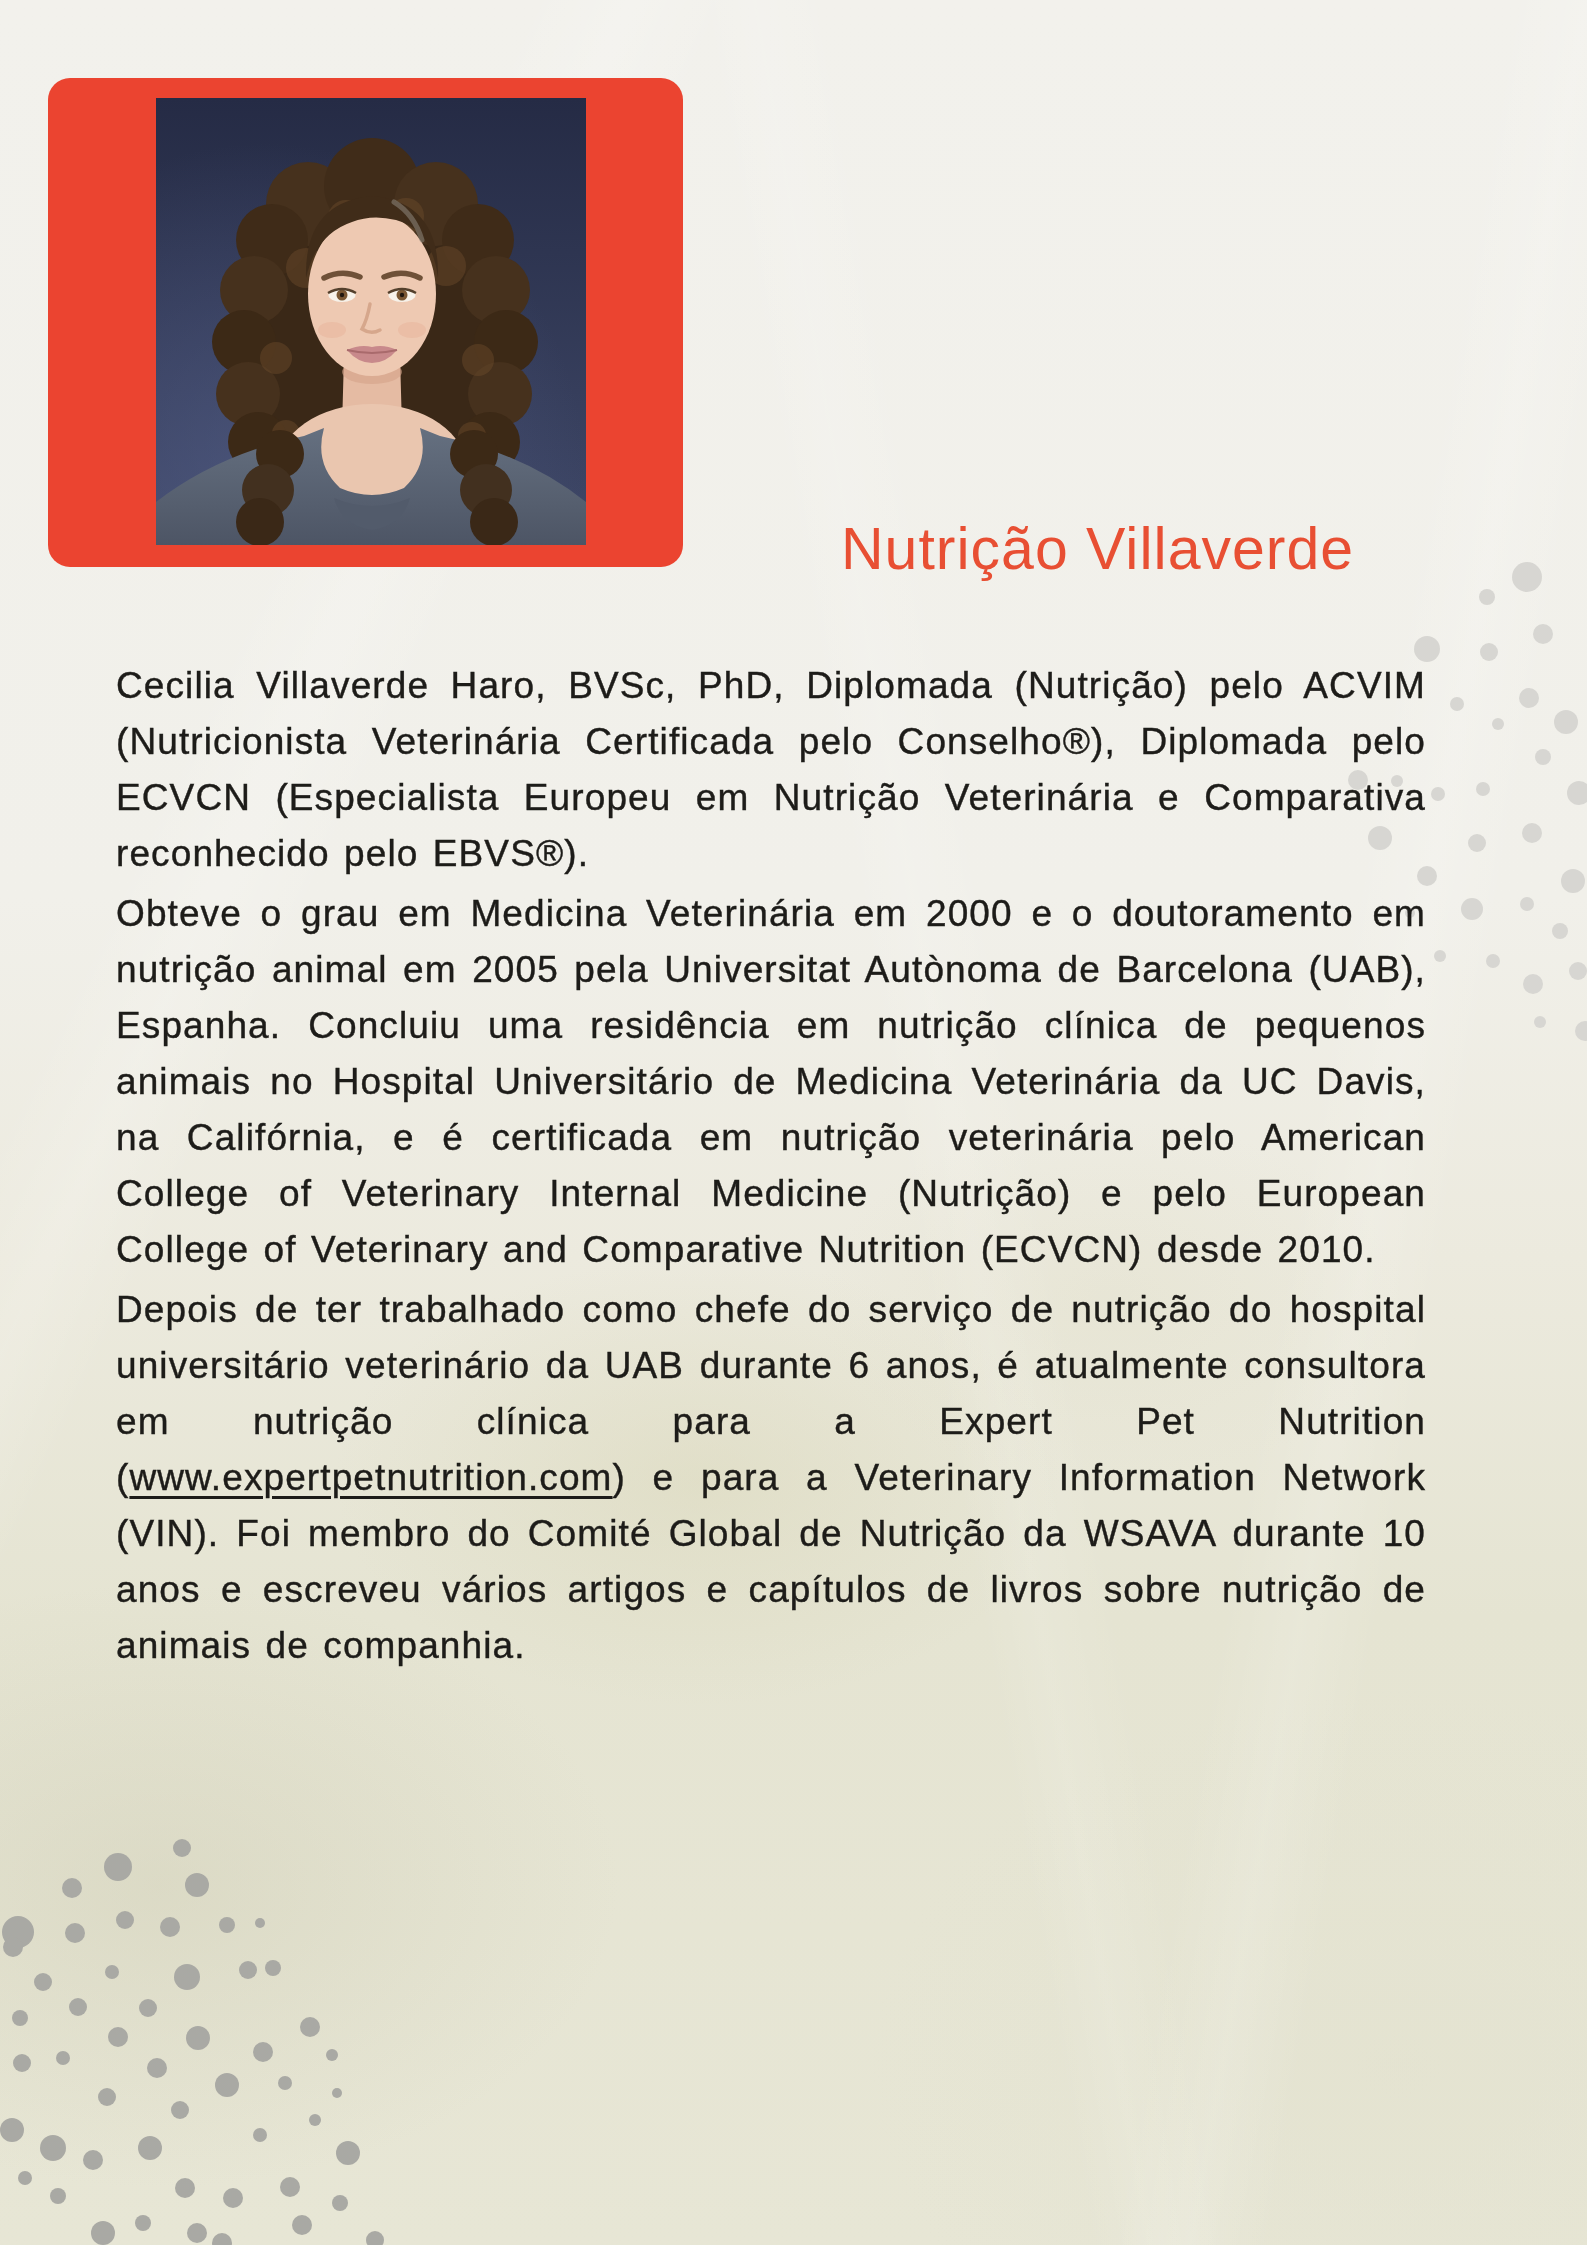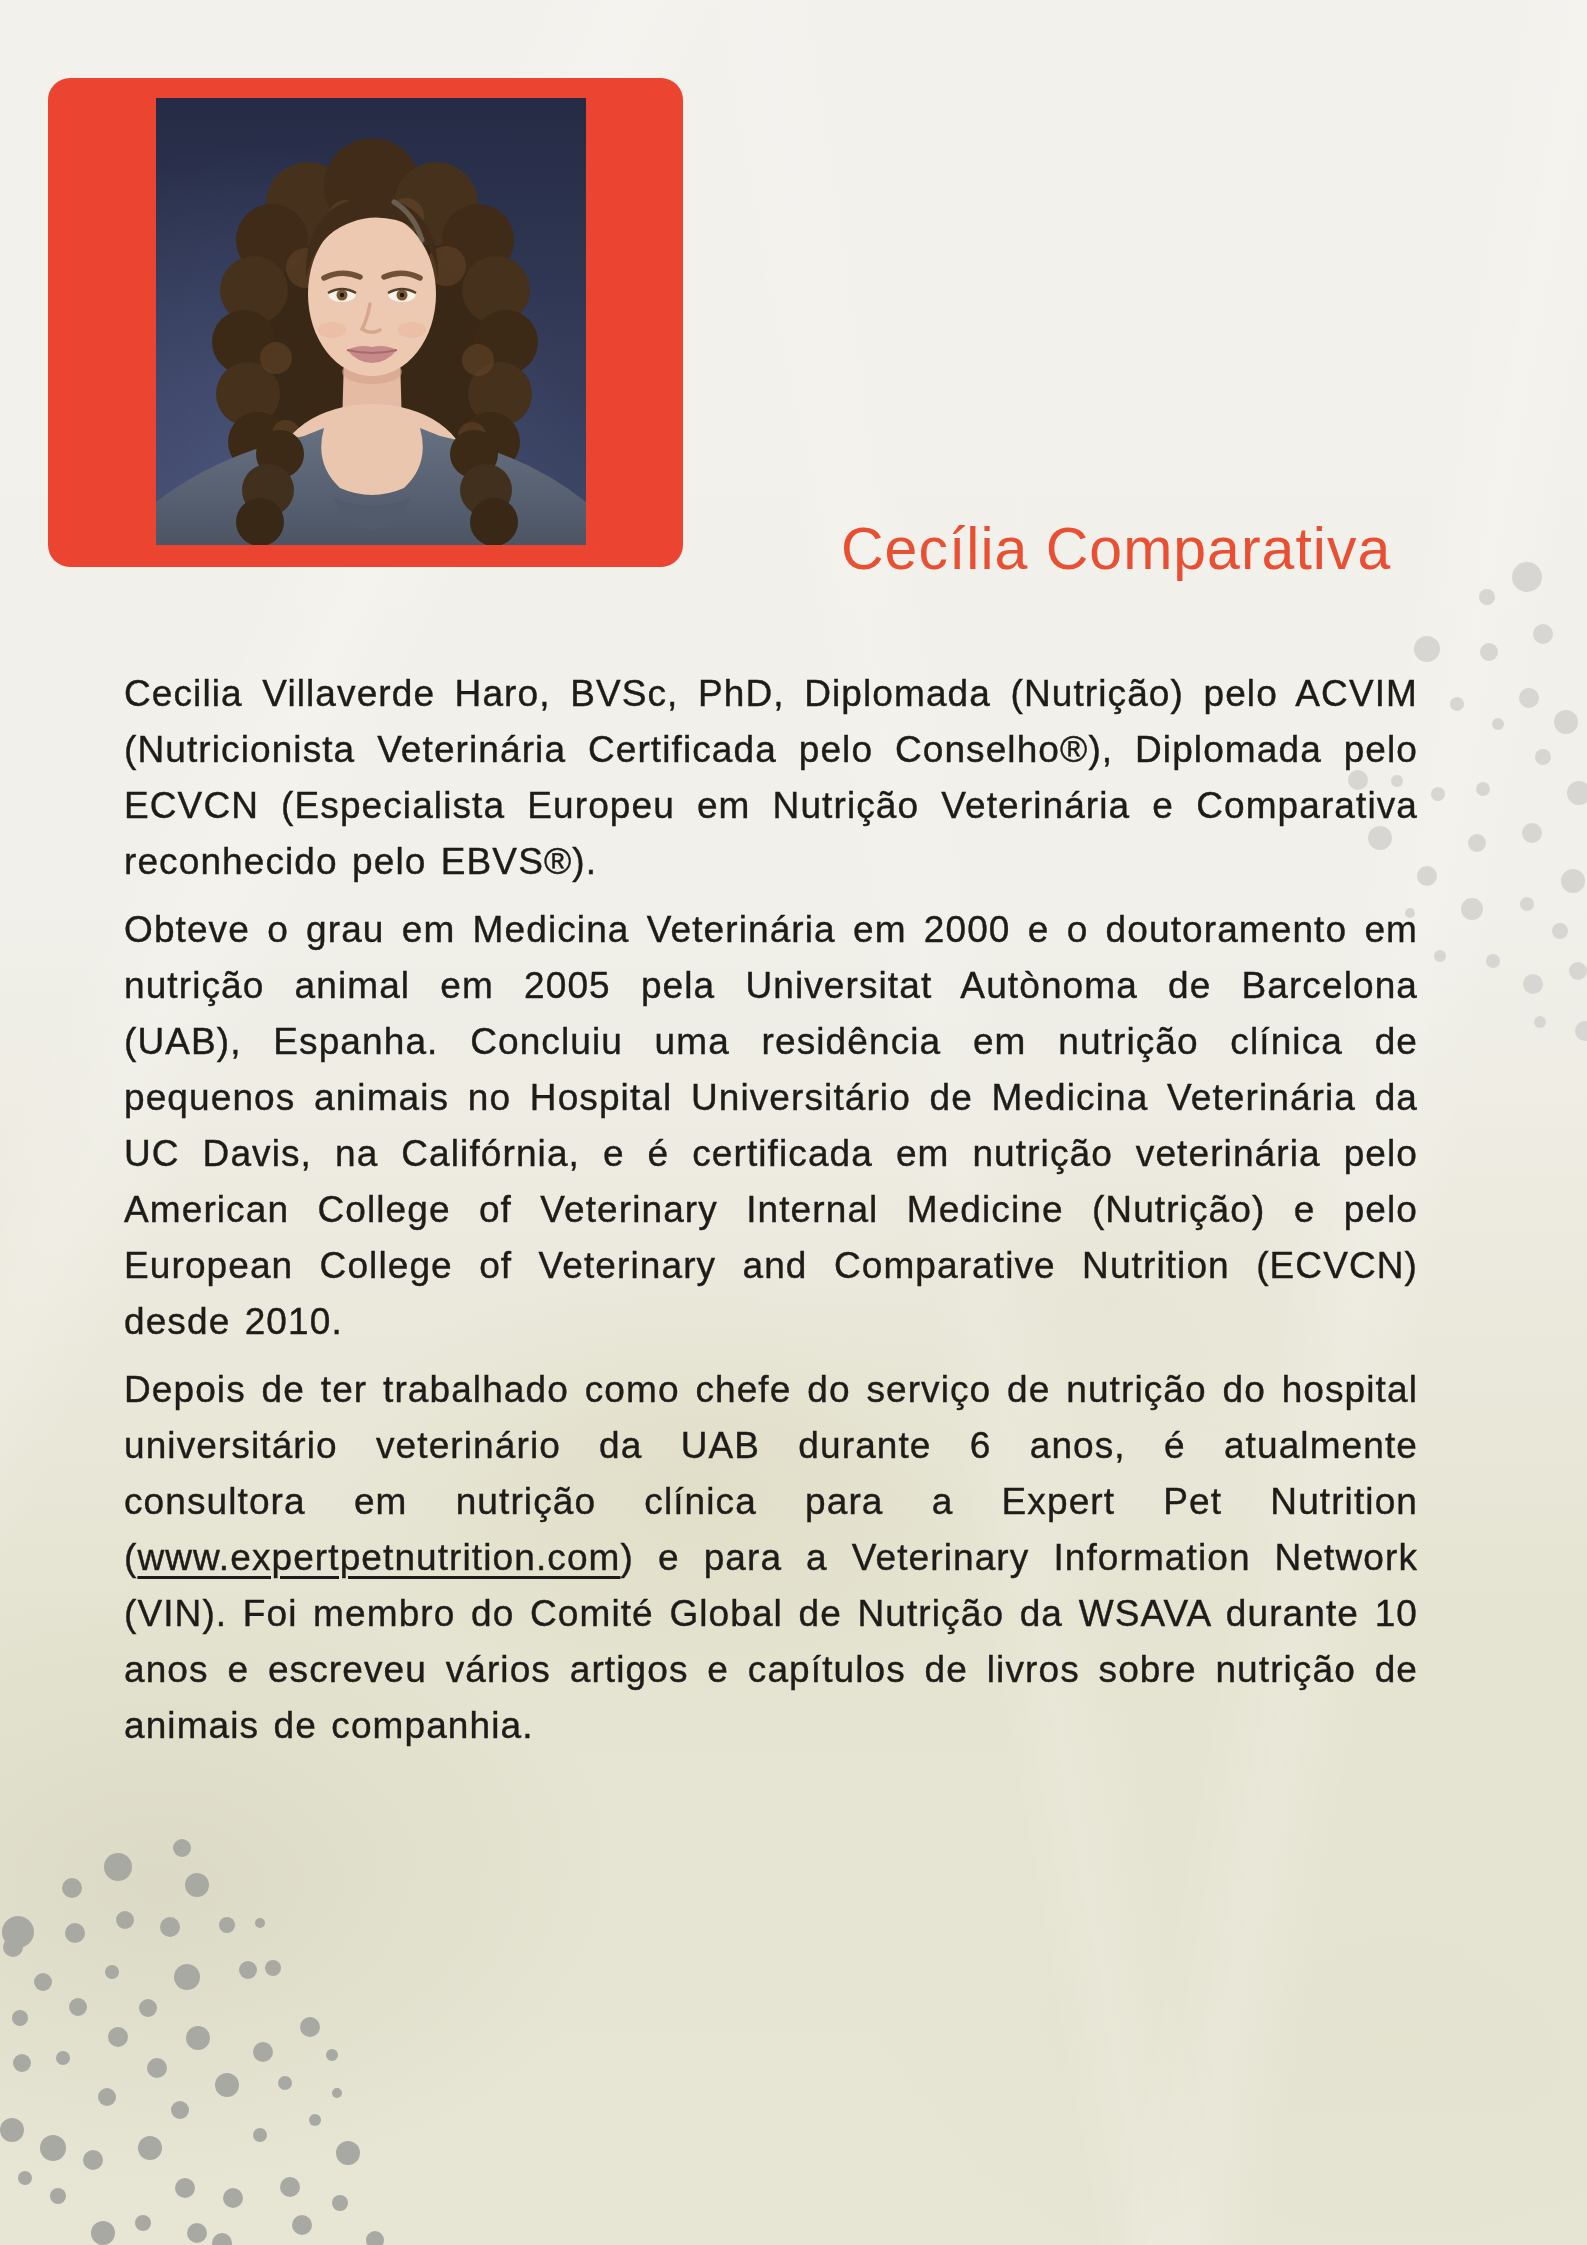--- a/index.html
+++ b/index.html
@@ -38,21 +38,21 @@
   }
   .bio{
     position:absolute;left:112px;top:654px;width:1318px;
     font-size:37px;line-height:56px;
     letter-spacing:1.1px;word-spacing:3px;
     font-weight:400;
     -webkit-text-stroke:0.4px currentColor;
     color:var(--ink,#1d1c19);
     text-align:justify;
   }
-  .bio p{margin:12px;padding:0;}
+  .bio p{margin:4px;padding:0;}
   .link{
     color:inherit;
     text-decoration-thickness:2.5px;
     text-underline-offset:6px;
   }
   .dots-layer{position:absolute;inset:0;pointer-events:none;}
   .dot{position:absolute;border-radius:50%;}
   .dot-left{background:var(--dot-left,#a9a9a4);}
   .dot-right{background:var(--dot-right,#d7d6d2);}
 </style>
@@ -223,21 +223,21 @@
       <circle cx="186" cy="197" r="2.2" fill="#20160e"></circle>
         <circle cx="246" cy="197" r="2.2" fill="#20160e"></circle>
       <path d="M 172,195 Q 186,187 200,195" stroke="#54402c" stroke-width="2.5" fill="none"></path>
       <path d="M 232,195 Q 246,187 260,195" stroke="#54402c" stroke-width="2.5" fill="none"></path>
       <path d="M 214,206 Q 211,222 206,231 Q 215,237 224,232" stroke="#d6a78c" stroke-width="3.5" fill="none" stroke-linecap="round"></path>
       <path d="M 191,252 Q 204,246 216,249 Q 228,246 241,252 Q 230,265 216,265 Q 202,265 191,252 Z" fill="#c8898b"></path>
       <path d="M 191,252 Q 216,258 241,252" stroke="#a96a6c" stroke-width="2" fill="none"></path>
     </svg>
   </div>
 
-  <h1 class="page-title">Cecília Comparativa</h1>
+  <h1 class="page-title">Nutrição Villaverde</h1>
 
   <div class="bio">
     <p>Cecilia Villaverde Haro, BVSc, PhD, Diplomada (Nutrição) pelo ACVIM (Nutricionista Veterinária Certificada pelo Conselho®), Diplomada pelo ECVCN (Especialista Europeu em Nutrição Veterinária e Comparativa reconhecido pelo EBVS®).</p>
     <p>Obteve o grau em Medicina Veterinária em 2000 e o doutoramento em nutrição animal em 2005 pela Universitat Autònoma de Barcelona (UAB), Espanha. Concluiu uma residência em nutrição clínica de pequenos animais no Hospital Universitário de Medicina Veterinária da UC Davis, na Califórnia, e é certificada em nutrição veterinária pelo American College of Veterinary Internal Medicine (Nutrição) e pelo European College of Veterinary and Comparative Nutrition (ECVCN) desde 2010.</p>
     <p><span>Depois de ter trabalhado como chefe do serviço de nutrição do hospital universitário veterinário da UAB durante 6 anos, é atualmente consultora em nutrição clínica para a Expert Pet Nutrition (</span><a class="link" href="#">www.expertpetnutrition.com</a><span>) e para a Veterinary Information Network (VIN). Foi membro do Comité Global de Nutrição da WSAVA durante 10 anos e escreveu vários artigos e capítulos de livros sobre nutrição de animais de companhia.</span></p>
   </div>
 
 </div>
 
 </body></html>

